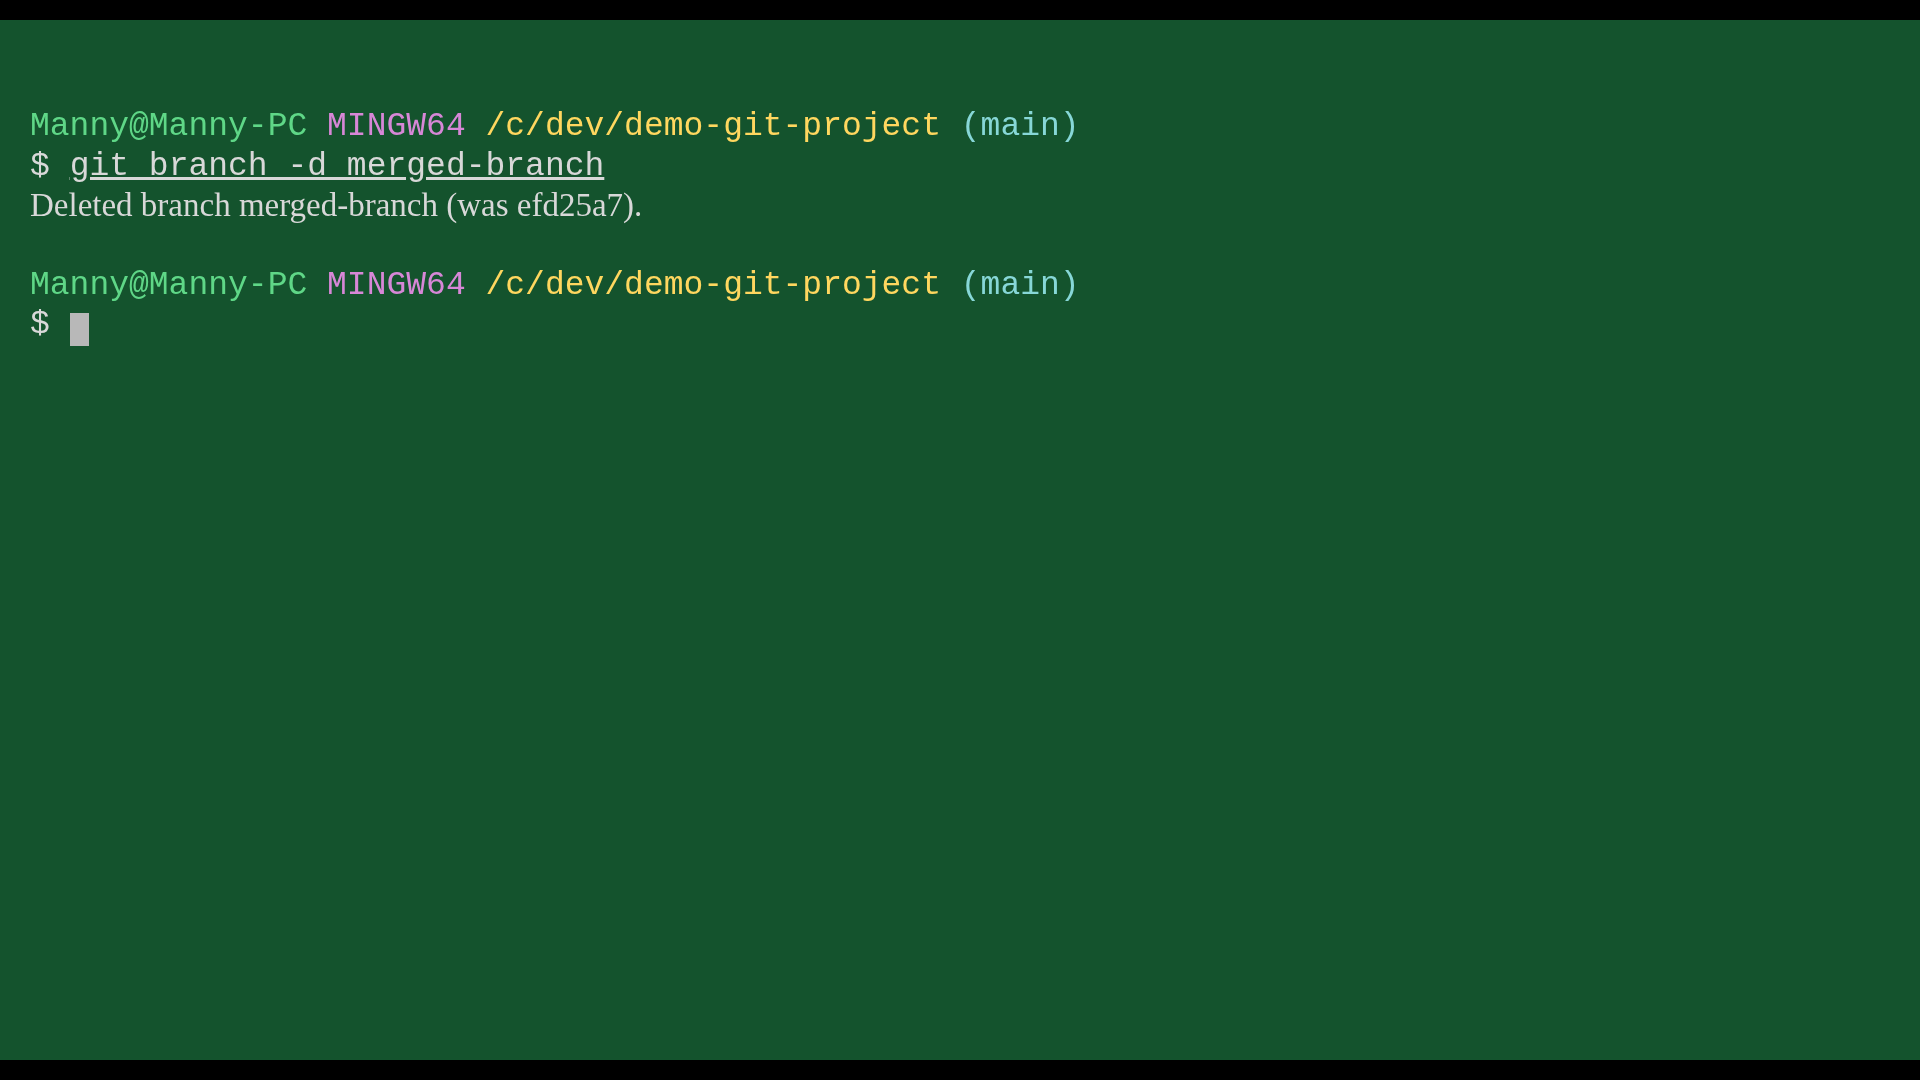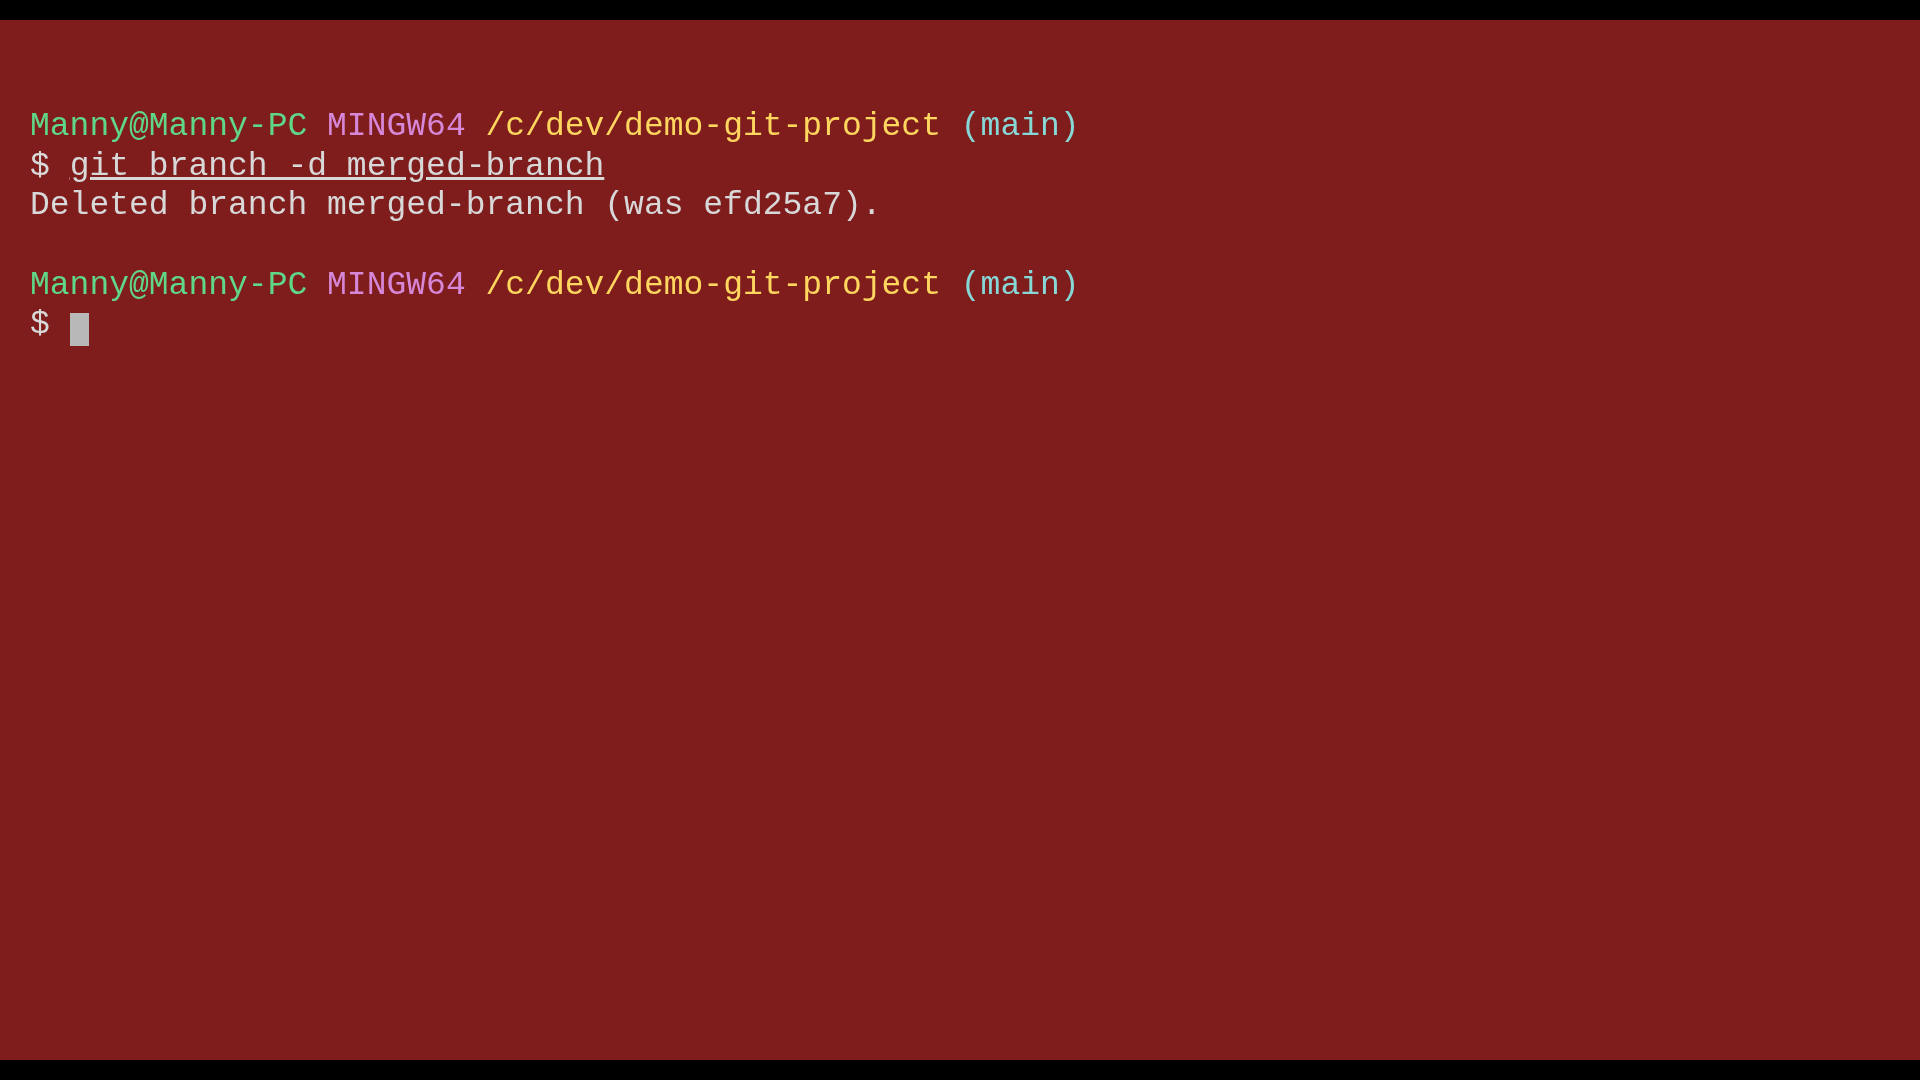--- a/index.html
+++ b/index.html
@@ -20,21 +20,21 @@
       width: 100%;
       flex-shrink: 0;
     }
     .letterbox-top {
       height: 20px;
     }
     .letterbox-bottom {
       height: 20px;
     }
     .terminal {
-      background-color: #7f1d1d;
+      background-color: #14532d;
       flex: 1;
       font-family: 'Consolas', 'Courier New', monospace;
       font-size: 33px;
       line-height: 1.2;
       padding: 8px 30px;
       color: #d8d8d8;
       white-space: pre;
       overflow: hidden;
       font-weight: 500;
     }
@@ -52,20 +52,21 @@
     }
     .prompt-symbol {
       color: #d8d8d8;
     }
     .command {
       color: #d8d8d8;
       text-decoration: underline;
     }
     .output {
       color: #d8d8d8;
+      font-family: Liberation Serif, serif;
     }
     .cursor {
       display: inline-block;
       width: 19px;
       height: 33px;
       background-color: #b8b8b8;
       vertical-align: text-bottom;
       margin-bottom: -3px;
     }
     .line {

